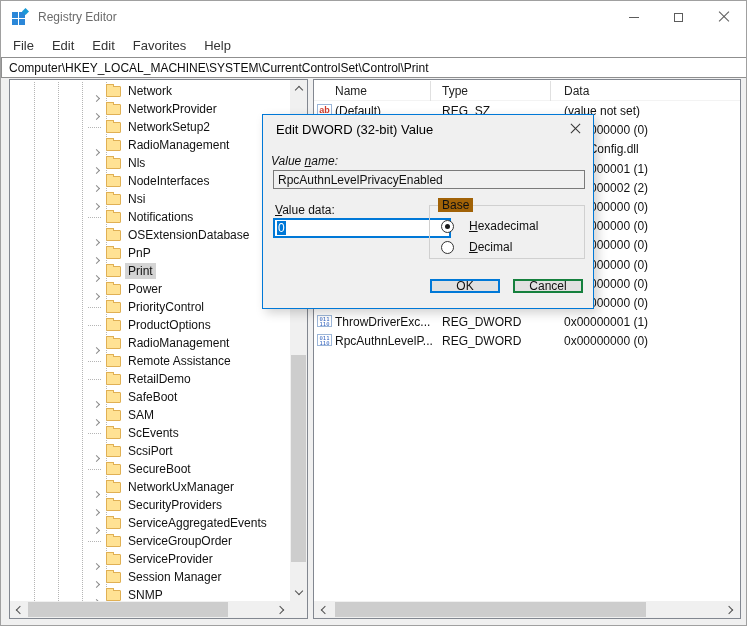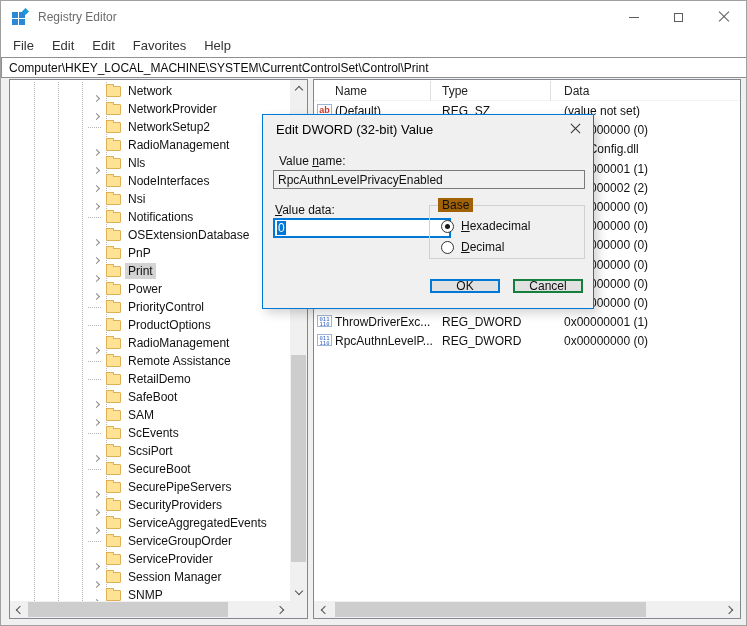--- a/index.html
+++ b/index.html
@@ -83,21 +83,21 @@
   .dclosei::before,.dclosei::after{content:'';position:absolute;left:-1px;top:5px;width:13px;height:1px;background:#333;}
   .dclosei::before{transform:rotate(45deg);}
   .dclosei::after{transform:rotate(-45deg);}
   .dlab{position:absolute;font-size:12px;color:#111;}
   .key{text-decoration:underline;}
   .fname{position:absolute;left:10px;top:55px;width:312px;height:19px;background:#f0f0f0;border:1px solid #7a7a7a;display:flex;align-items:center;padding-left:4px;font-size:12px;}
   .fdata{position:absolute;left:10px;top:103px;width:178px;height:20px;background:#fff;border:2px solid #0078d7;display:flex;align-items:center;padding-left:2px;font-size:12px;}
   .seltext{background:#0078d7;color:#fff;padding:0 1px;}
   .group{position:absolute;left:166px;top:90px;width:156px;height:54px;border:1px solid #d0d0d0;}
   .glabel{position:absolute;left:8px;top:-8px;background:#a16207;padding:0 4px;font-size:12px;}
-  .rrow{position:absolute;left:11px;display:flex;align-items:center;gap:7px;font-size:12px;}
+  .rrow{position:absolute;left:11px;display:flex;align-items:center;gap:15px;font-size:12px;}
   .rrow1{top:13px;}
   .rrow2{top:34px;}
   .radio{position:relative;width:13px;height:13px;border:1px solid #333;border-radius:50%;background:#fff;flex:0 0 auto;}
   .radio.checked::after{content:'';position:absolute;left:3px;top:3px;width:5px;height:5px;background:#1a1a1a;border-radius:50%;}
   .btn{position:absolute;top:164px;width:70px;height:14px;background:#e1e1e1;display:flex;align-items:center;justify-content:center;font-size:12px;color:#111;}
   #okbtn{left:167px;border:2px solid #0078d7;}
   #cancelbtn{left:250px;border:2px solid #15803d;}
 </style>
 </head>
 <body>
@@ -272,21 +272,21 @@
         <div class="titem">
 
     <span class="stub" style="display: inline-block;"></span>
     <span class="folder"></span>
     <span class="tlabel">SecureBoot</span>
   </div>
         <div class="titem">
     <span class="chevcell" style="display: inline-block;"><span class="tchev"></span></span>
 
     <span class="folder"></span>
-    <span class="tlabel">SecurePipeServers</span>
+    <span class="tlabel">NetworkUxManager</span>
   </div>
         <div class="titem">
     <span class="chevcell" style="display: inline-block;"><span class="tchev"></span></span>
 
     <span class="folder"></span>
     <span class="tlabel">SecurityProviders</span>
   </div>
         <div class="titem">
     <span class="chevcell" style="display: inline-block;"><span class="tchev"></span></span>
 
@@ -446,21 +446,21 @@
         </div>
     </div>
   </div>
 
   <div id="dialog">
     <div class="dtitle">Edit DWORD (32-bit) Value</div>
     <div class="dclose">
         <span class="dclosei"></span>
       </div>
 
-    <div class="dlab" style="left:16px;top:39px;"><span>Value </span><span class="key">n</span><span>ame:</span></div>
+    <div class="dlab" style="left:8px;top:39px;font-style:italic;"><span>Value </span><span class="key">n</span><span>ame:</span></div>
     <div class="fname">RpcAuthnLevelPrivacyEnabled</div>
 
     <div class="dlab" style="left:12px;top:88px;"><span></span><span class="key">V</span><span>alue data:</span></div>
     <div class="fdata">
         <span class="seltext">0</span>
       </div>
 
     <div class="group">
       <div class="glabel">Base</div>
       <div class="rrow rrow1">

